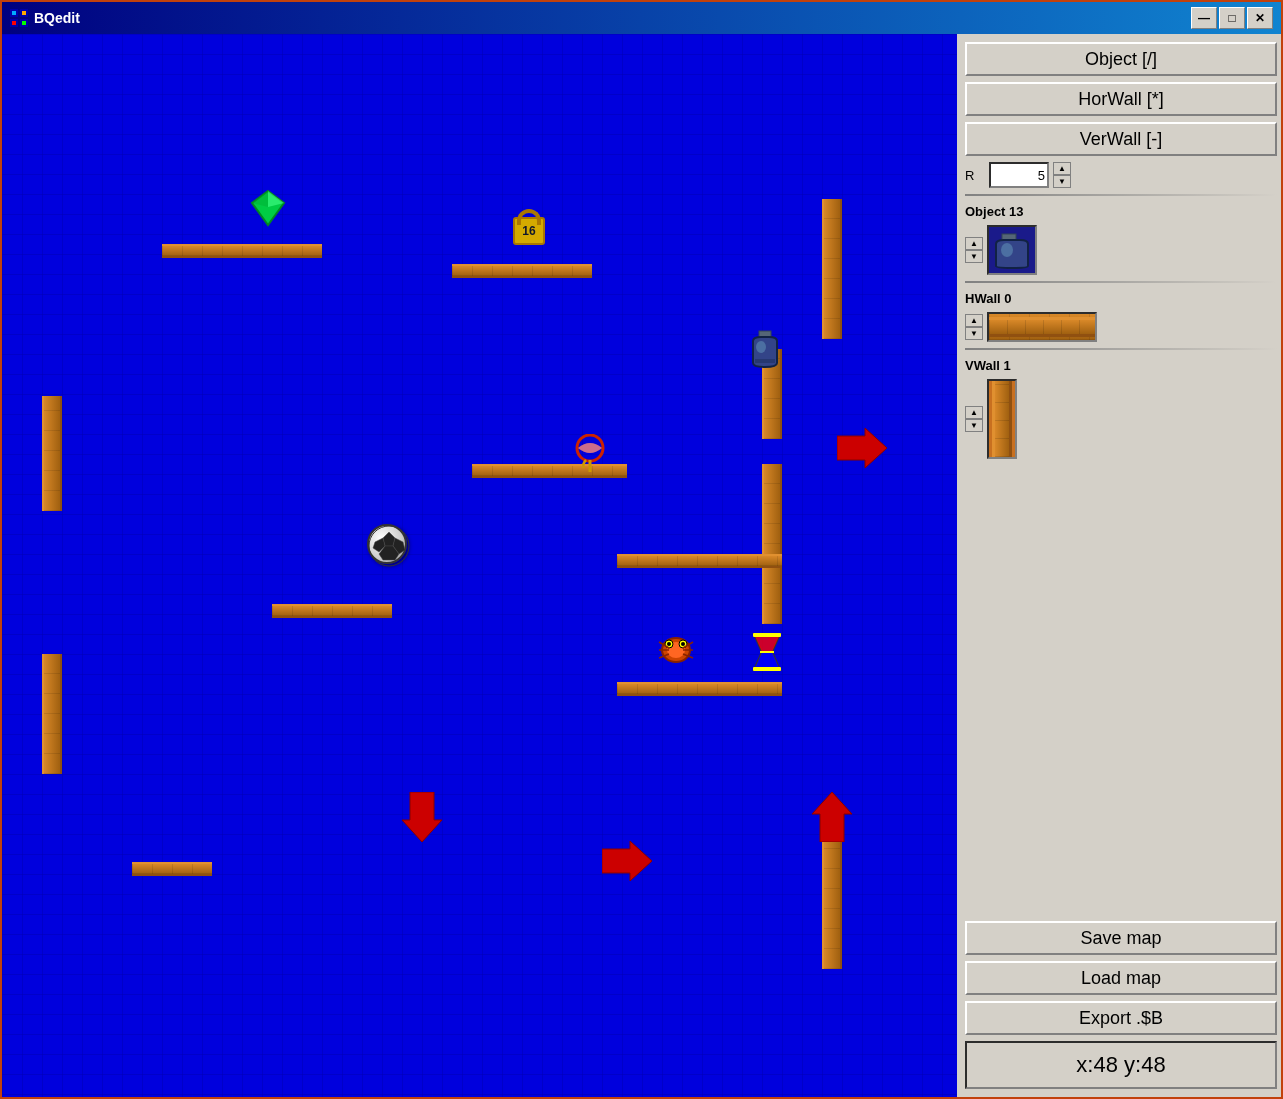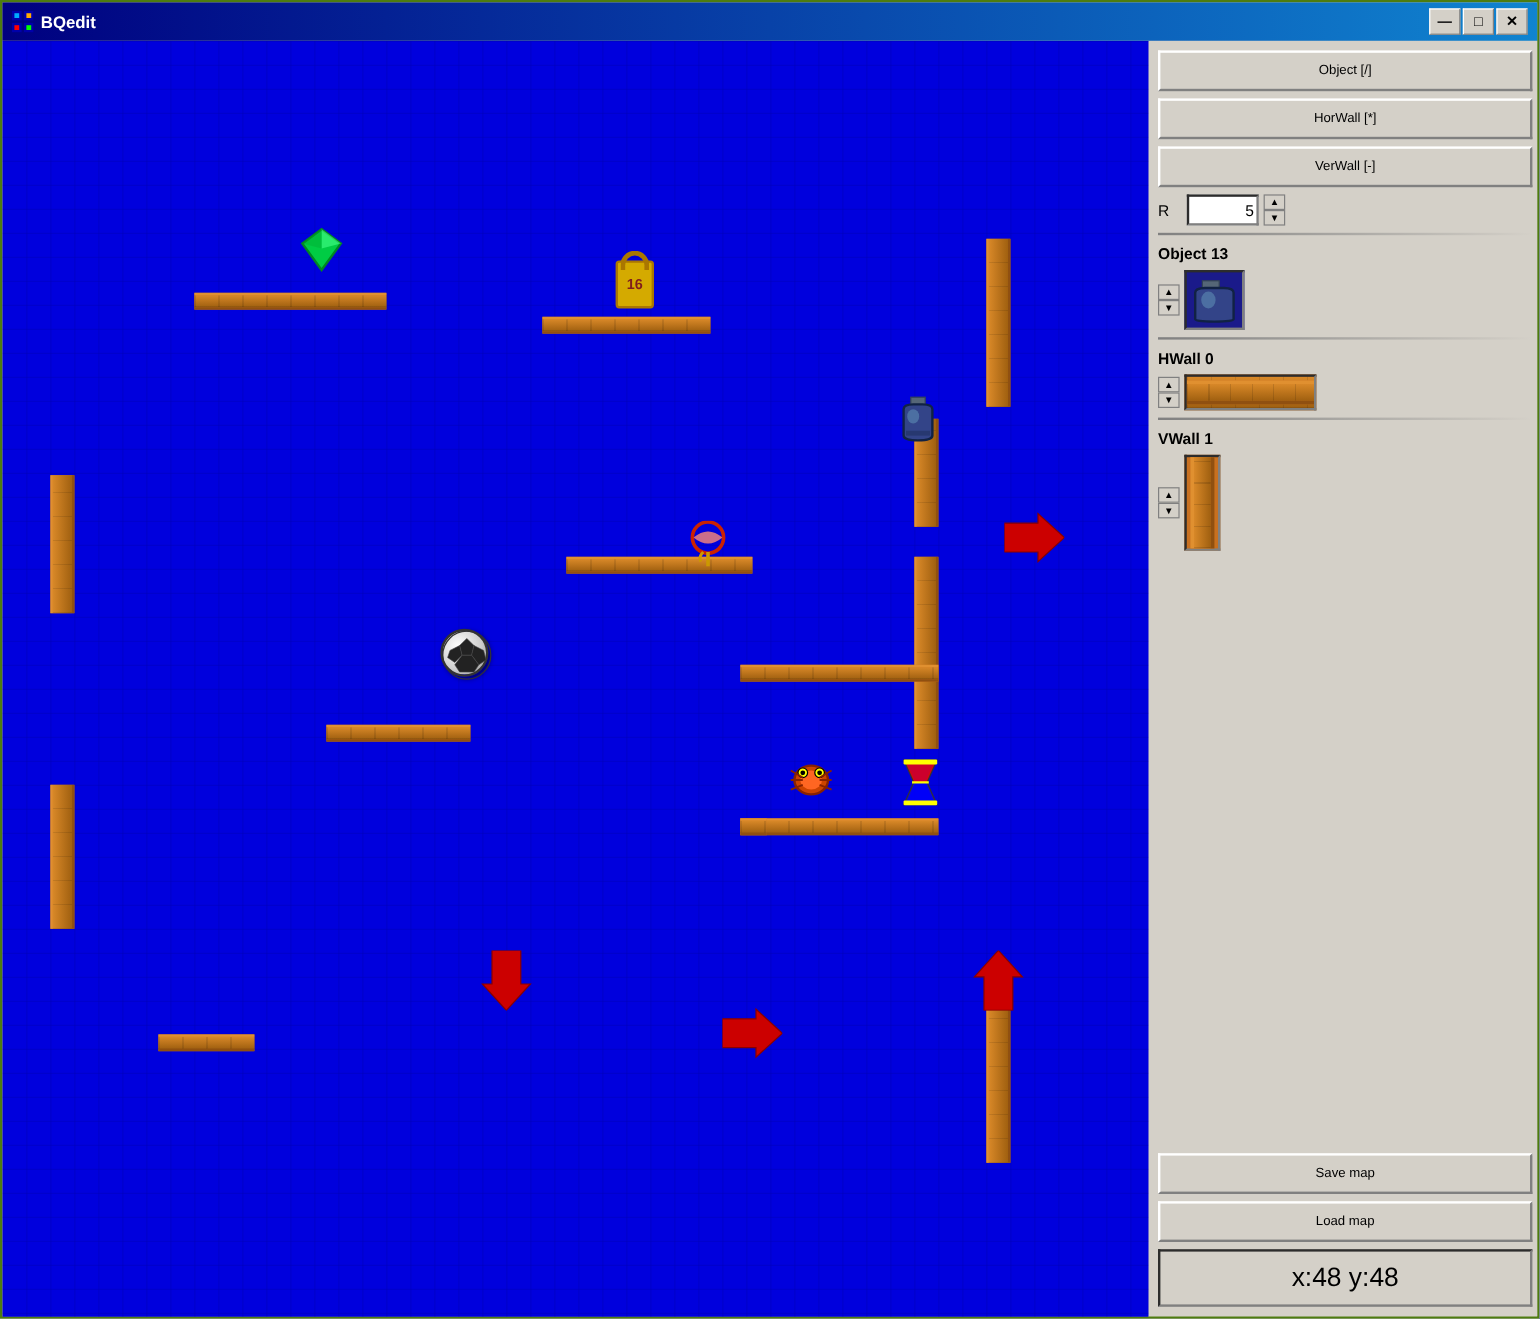--- a/index.html
+++ b/index.html
@@ -8,21 +8,21 @@
       height: 1099px;
       background: #c0c0c0;
       font-family: 'Segoe UI', Tahoma, sans-serif;
       font-size: 13px;
       overflow: hidden;
     }
     .window {
       width: 1283px;
       height: 1099px;
       background: #d4d0c8;
-      border: 2px solid #4d7c0f;
+      border: 2px solid #c2410c;
       display: flex;
       flex-direction: column;
     }
     .title-bar {
       height: 32px;
       background: linear-gradient(to right, #000080, #1084d0);
       display: flex;
       align-items: center;
       padding: 0 8px;
       flex-shrink: 0;
@@ -94,21 +94,21 @@
     .btn-wide {
       width: 100%;
       height: 34px;
       background: #d4d0c8;
       border: 2px solid;
       border-top-color: #ffffff;
       border-left-color: #ffffff;
       border-bottom-color: #808080;
       border-right-color: #808080;
       cursor: pointer;
-      font-size: 11px;
+      font-size: 18px;
       text-align: center;
       display: flex;
       align-items: center;
       justify-content: center;
     }
     .r-row {
       display: flex;
       align-items: center;
       gap: 4px;
     }
@@ -318,21 +318,21 @@
       <div class="game-obj" style="left:246px; top:155px;">
         <svg width="40" height="38" viewBox="0 0 40 38">
           <polygon points="20,2 36,14 20,36 4,14" fill="#00cc44" stroke="#008822" stroke-width="2"></polygon>
           <polygon points="20,2 36,14 20,18" fill="#44ff88" opacity="0.6"></polygon>
           <polygon points="20,2 4,14 20,18" fill="#00aa33" opacity="0.4"></polygon>
         </svg>
       </div>
 
       <div class="game-obj" style="left:505px; top:175px;">
         <div style="position:relative; width:44px; height:48px;">
-          <div style="position:absolute; top:8px; left:6px; width:32px; height:40px; background:#d4aa00; border:2px solid #aa7700; border-radius:3px; display:flex;align-items:center;justify-content:center;font-size:12px;font-weight:bold;color:#7f1d1d;">16</div>
+          <div style="position:absolute; top:8px; left:6px; width:32px; height:28px; background:#d4aa00; border:2px solid #aa7700; border-radius:3px; display:flex;align-items:center;justify-content:center;font-size:12px;font-weight:bold;color:#0f172a;">16</div>
           <div style="position:absolute; top:0; left:10px; width:24px; height:16px; border:4px solid #aa7700; border-bottom:none; border-radius:12px 12px 0 0; background:transparent;"></div>
         </div>
       </div>
 
       <div class="game-obj" style="left:745px; top:295px;">
         <svg width="36" height="40" viewBox="0 0 36 40">
           <rect x="12" y="2" width="12" height="8" fill="#556677" stroke="#334455" stroke-width="1"></rect>
           <path d="M6,12 Q6,8 14,8 L22,8 Q30,8 30,12 L30,34 Q30,38 18,38 Q6,38 6,34 Z" fill="#334488" stroke="#112244" stroke-width="2"></path>
           <ellipse cx="14" cy="18" rx="5" ry="6" fill="#6699bb" opacity="0.5"></ellipse>
           <rect x="8" y="30" width="20" height="4" fill="#223366" opacity="0.7"></rect>
@@ -467,18 +467,19 @@
         </div>
         <div class="vwall-img">
           <div style="width:20px;height:76px;background:#c87020;background-image:repeating-linear-gradient(0deg,rgba(0,0,0,0.12) 0,rgba(0,0,0,0.12) 1px,transparent 0,transparent 18px),linear-gradient(to right,#d88828,#a06010);border-left:3px solid #e09030;border-right:3px solid #905010;"></div>
         </div>
       </div>
 
       <div style="flex:1;"></div>
 
       <button class="btn-wide">Save map</button>
       <button class="btn-wide">Load map</button>
+      <button class="btn-wide">Export .$B</button>
       <div class="coords-box">
         <span>x:48 y:48</span>
       </div>
     </div>
   </div>
 </div>
 
 </body></html>

